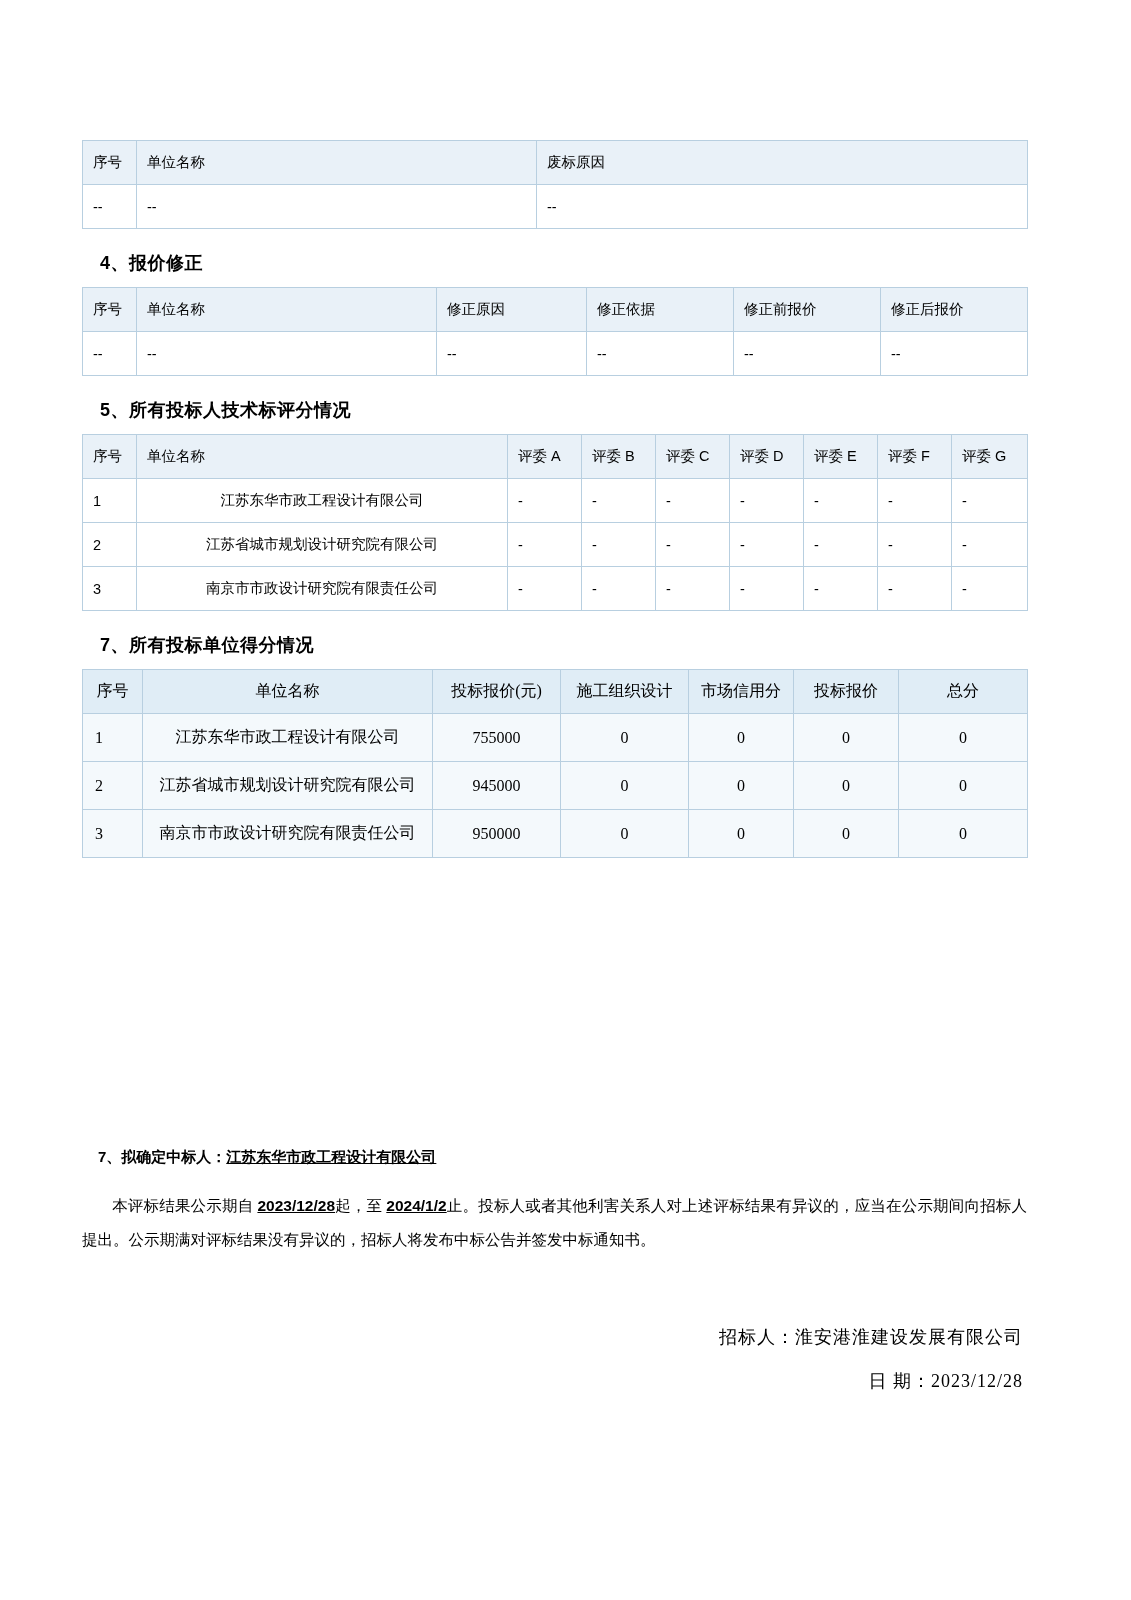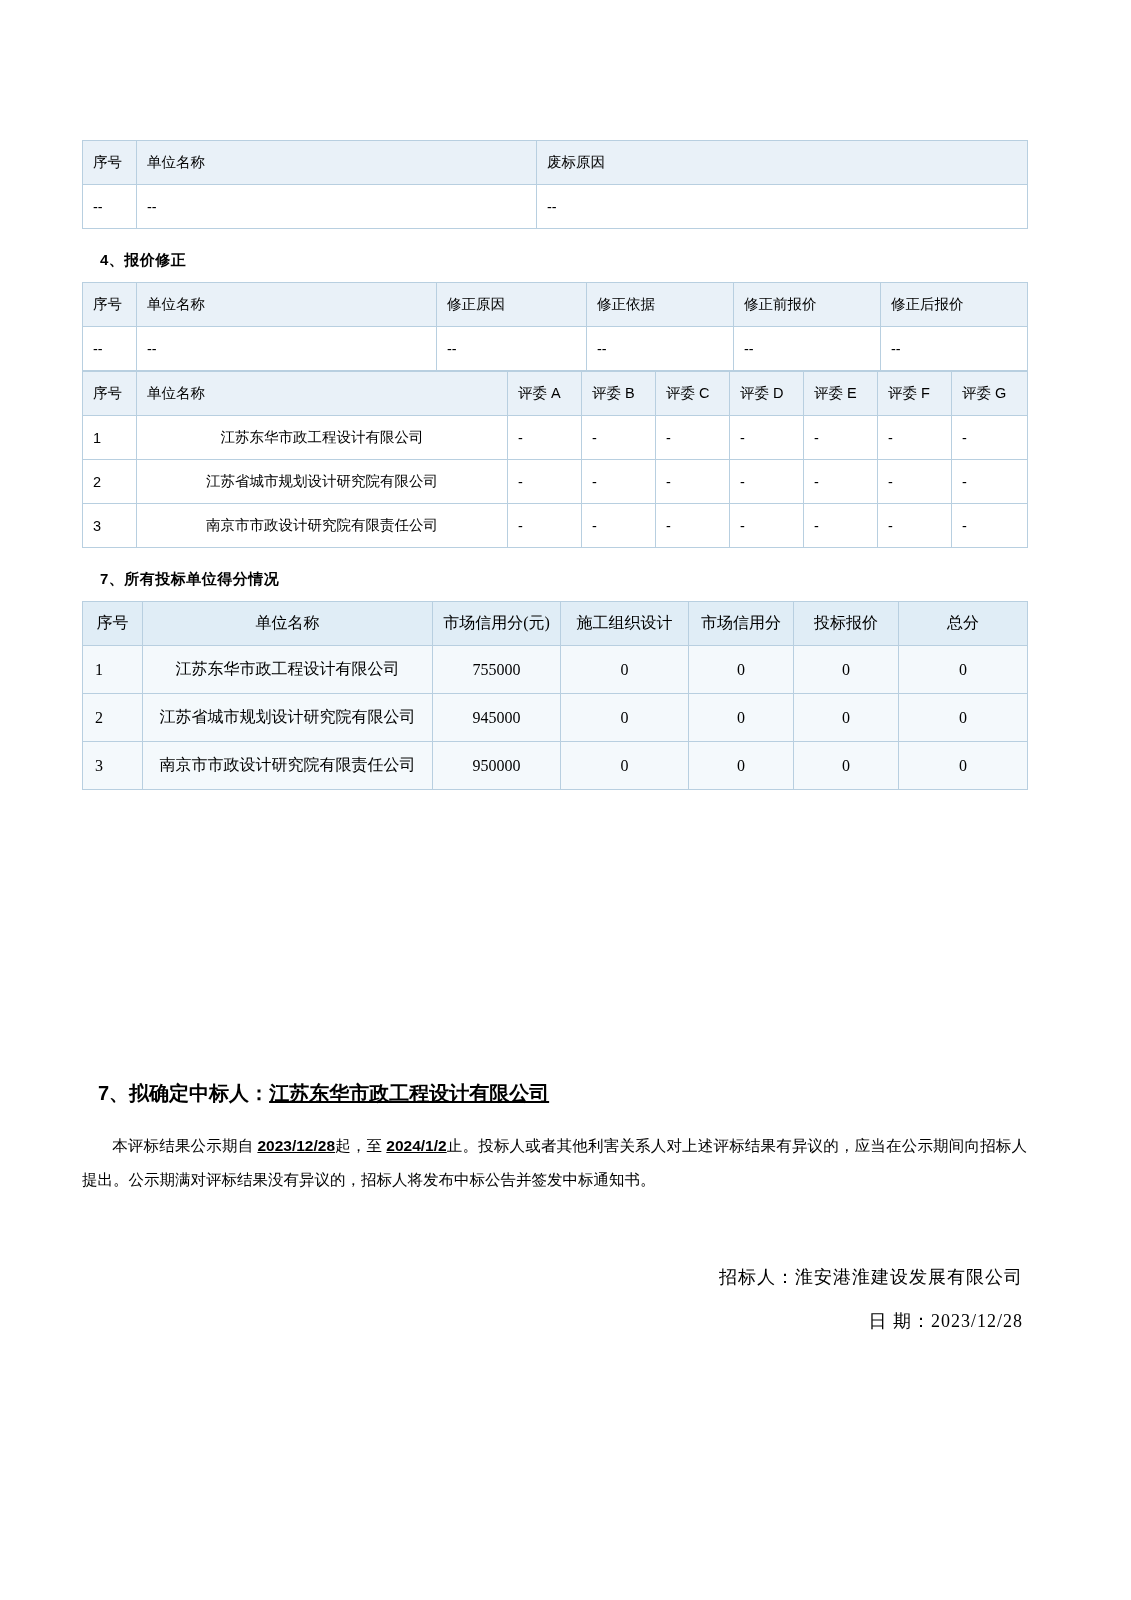--- a/index.html
+++ b/index.html
@@ -51,21 +51,21 @@
   .row td {
     height: 44px;
     font-size: 14.5px;
     font-family: "Liberation Sans", "DejaVu Sans", sans-serif;
     padding-left: 10px;
     background: #ffffff;
   }
 
   
   .section-title {
-    font-size: 15px;
+    font-size: 18px;
     font-weight: bold;
     font-family: "Liberation Sans", "DejaVu Sans", sans-serif;
     margin: 22px 0 12px 18px;
     letter-spacing: 0.5px;
   }
 
   
   .t5 .hdr td, .t5 .row td {
     font-size: 14.5px;
   }
@@ -99,21 +99,21 @@
   .t6 .row td.first {
     text-align: left;
     padding-left: 12px;
   }
 
   .t5 .hdr td { background: #e9f1f8; }
 
   .spacer-large { height: 290px; }
 
   .winner-line {
-    font-size: 20px;
+    font-size: 15px;
     font-weight: bold;
     font-family: "Liberation Sans", "DejaVu Sans", sans-serif;
     margin-left: 16px;
   }
   .winner-line .u {
     text-decoration: underline;
   }
   .para {
     margin-top: 22px;
     font-size: 15.5px;
@@ -187,20 +187,21 @@
         <td>--</td>
         <td>--</td>
         <td>--</td>
         <td>--</td>
         <td>--</td>
         <td>--</td>
       </tr>
     </tbody>
       </table>
 
+    <div class="section-title">5、所有投标人技术标评分情况</div>
     <table class="t5">
       <colgroup>
         <col style="width:54px">
           <col style="width:371px">
         <col style="width:74px">
           <col style="width:74px">
           <col style="width:74px">
         <col style="width:74px">
           <col style="width:74px">
           <col style="width:74px">
@@ -262,21 +263,21 @@
           <col style="width:128px">
         <col style="width:128px">
           <col style="width:105px">
           <col style="width:105px">
           <col style="width:129px">
       </colgroup>
       <tbody>
           <tr class="hdr">
         <td>序号</td>
         <td>单位名称</td>
-        <td>市场信用分(元)</td>
+        <td>投标报价(元)</td>
         <td>施工组织设计</td>
         <td>市场信用分</td>
         <td>投标报价</td>
         <td>总分</td>
       </tr>
       <tr class="row">
         <td class="first">1</td>
         <td>江苏东华市政工程设计有限公司</td>
         <td>755000</td>
         <td>0</td>

